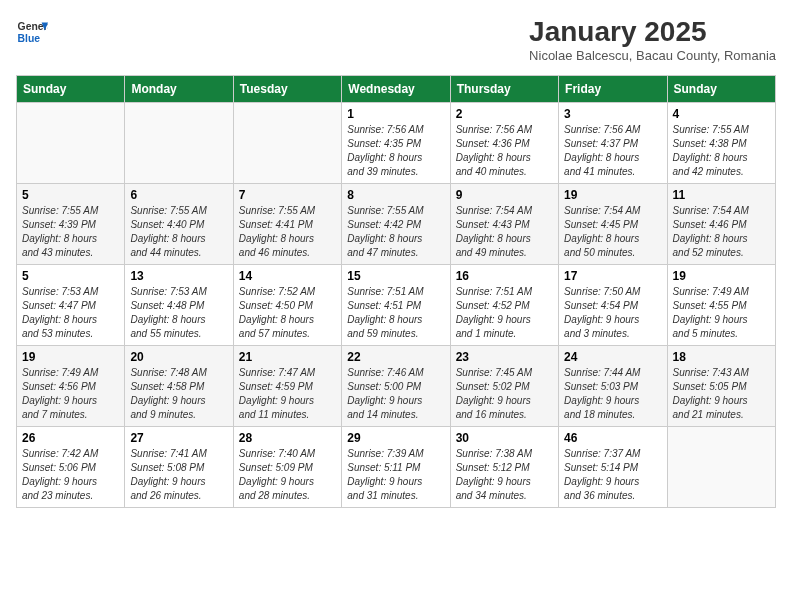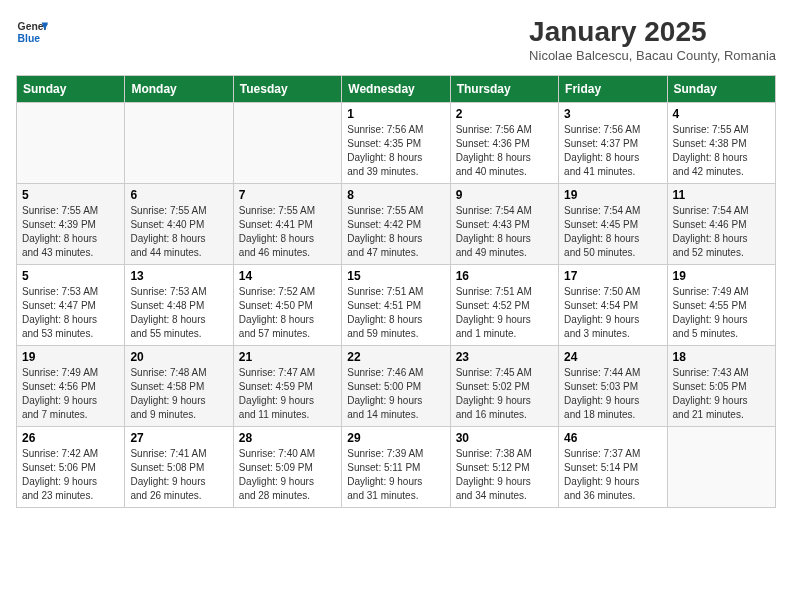--- a/index.html
+++ b/index.html
@@ -66,20 +66,21 @@
     .day-num {
       font-weight: bold;
       font-size: 12px;
       margin-bottom: 2px;
       display: block;
     }
     .day-info {
       color: #333;
       font-size: 10px;
       line-height: 1.4;
+      font-style: italic;
     }
     .empty-cell {
       background: #f9f9f9 !important;
     }
   </style>
 </head>
 <body>
 
 <div class="header">
   <div class="logo">

